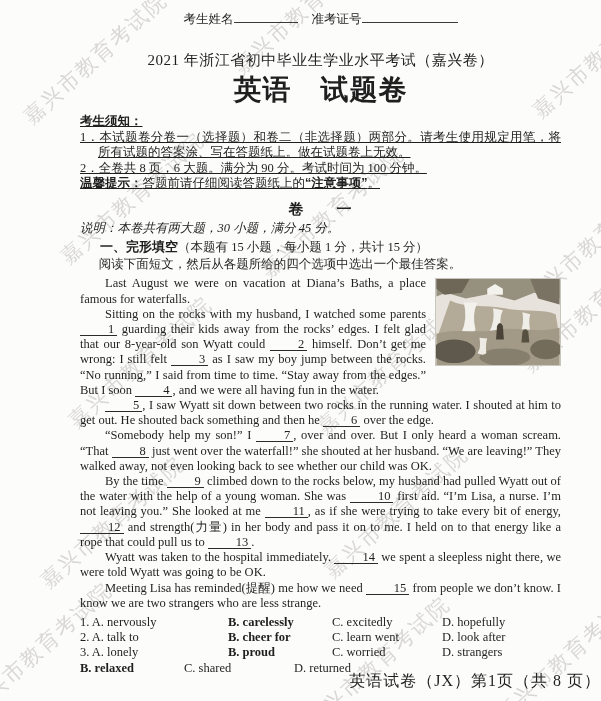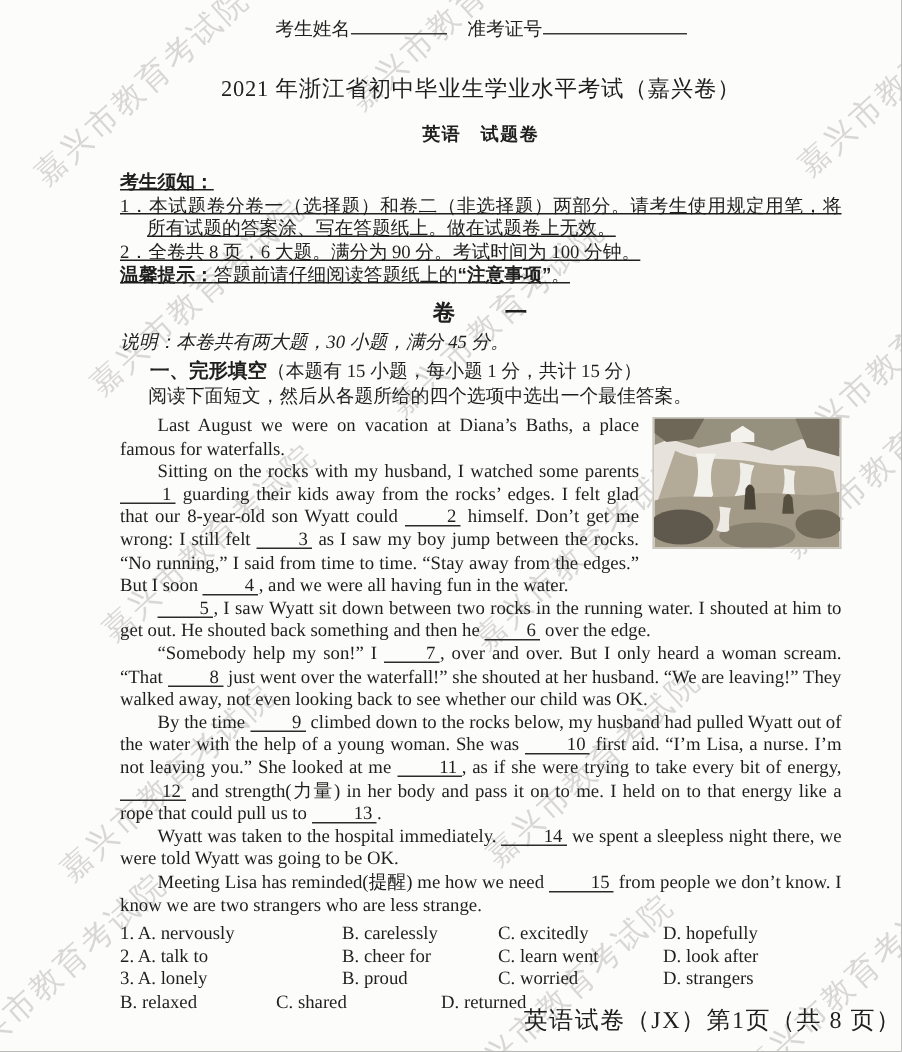--- a/index.html
+++ b/index.html
@@ -20,21 +20,21 @@
   .content { position:absolute; left:80px; top:4px; width:481px; }
   .hei { font-family:"Liberation Sans","DejaVu Sans",sans-serif; font-weight:bold; }
   .center { text-align:center; }
 
   .name-line { text-align:center; font-size:12.5px; margin-top:6px; }
   .fill-blank { display:inline-block; border-bottom:1px solid #3a3a3a; height:12px; vertical-align:baseline; }
   .fill-name { width:64px; margin-right:14px; }
   .fill-id   { width:96px; }
 
   .exam-title { font-size:15px; letter-spacing:.5px; margin-top:26px; }
-  .subject-title { font-size:12px; letter-spacing:1px; margin-top:14px; }
+  .subject-title { font-size:28px; letter-spacing:1px; margin-top:14px; }
 
   .notice { margin-top:16px;text-decoration:underline; }
   .notice-heading { font-size:12.5px; }
   .notice-item { margin:1px 0 0 0; padding-left:18px; text-indent:-18px; text-align:justify; }
   .tip-line { margin-top:0; }
 
   .part-heading { font-size:15px; margin-top:10px; letter-spacing:1px;font-weight:bold; }
   .part-desc { font-style:italic; margin-top:4px; }
   .section-line { margin-top:3px; }
   .section-title { font-size:13px;padding-left:20px; }
@@ -48,21 +48,21 @@
   }
   .blank {
     display:inline-block; min-width:30px; padding:0 3px; text-align:center;
     border-bottom:1px solid #2b2b2b; line-height:12px;
   }
 
   .options { margin-top:4px; }
   .opt-row { display:flex;align-items:flex-end; }
   .opt-cell { white-space:nowrap; }
   .opt-a { width:148px; }
-  .opt-b { width:104px; }
+  .opt-b { width:104px;font-weight:bold; }
   .opt-c { width:110px; }
   .opt-d { flex:1; }
 
   .footer {
     position:absolute; left:0; bottom:13px; width:100%;
     text-align:right; font-size:16px; letter-spacing:1px;
   }
 </style>
 </head>
 <body>

